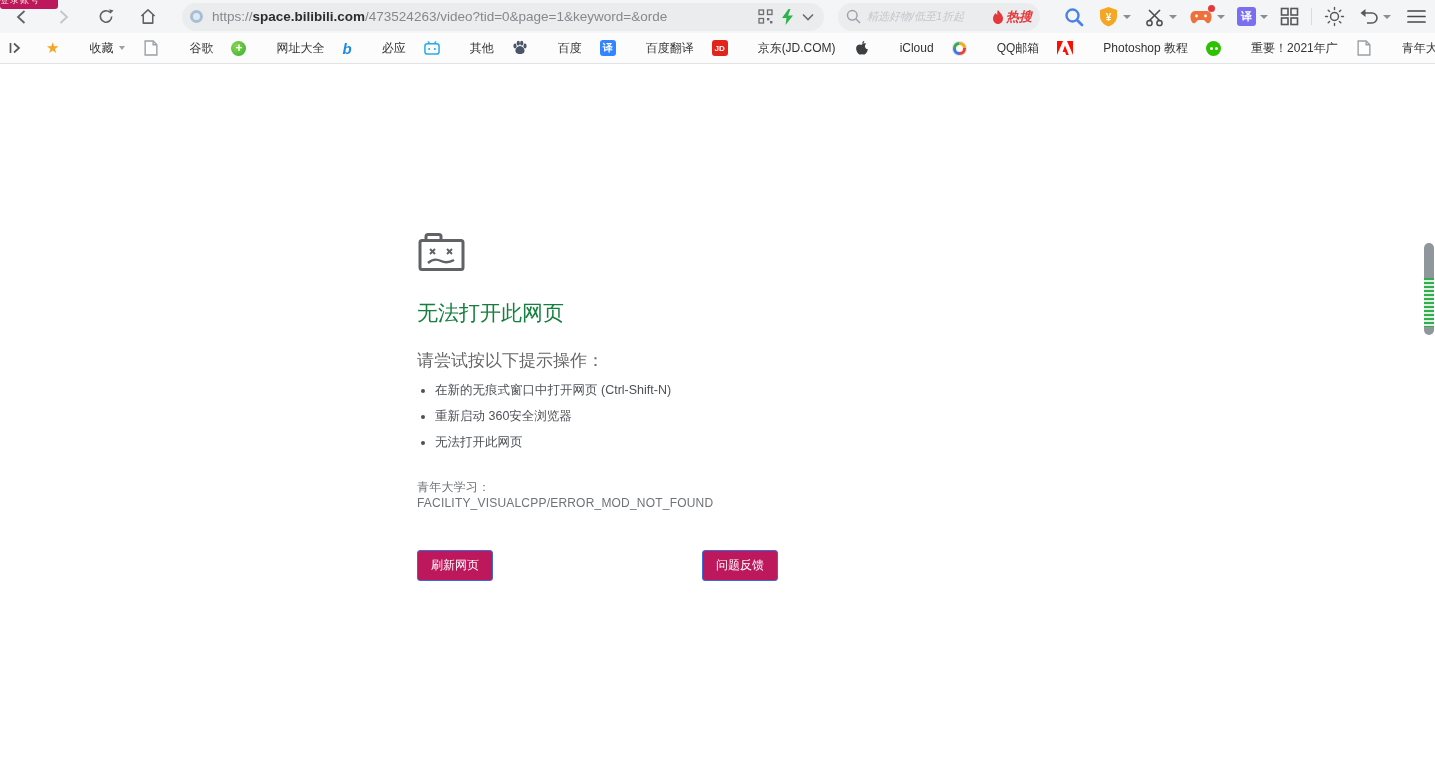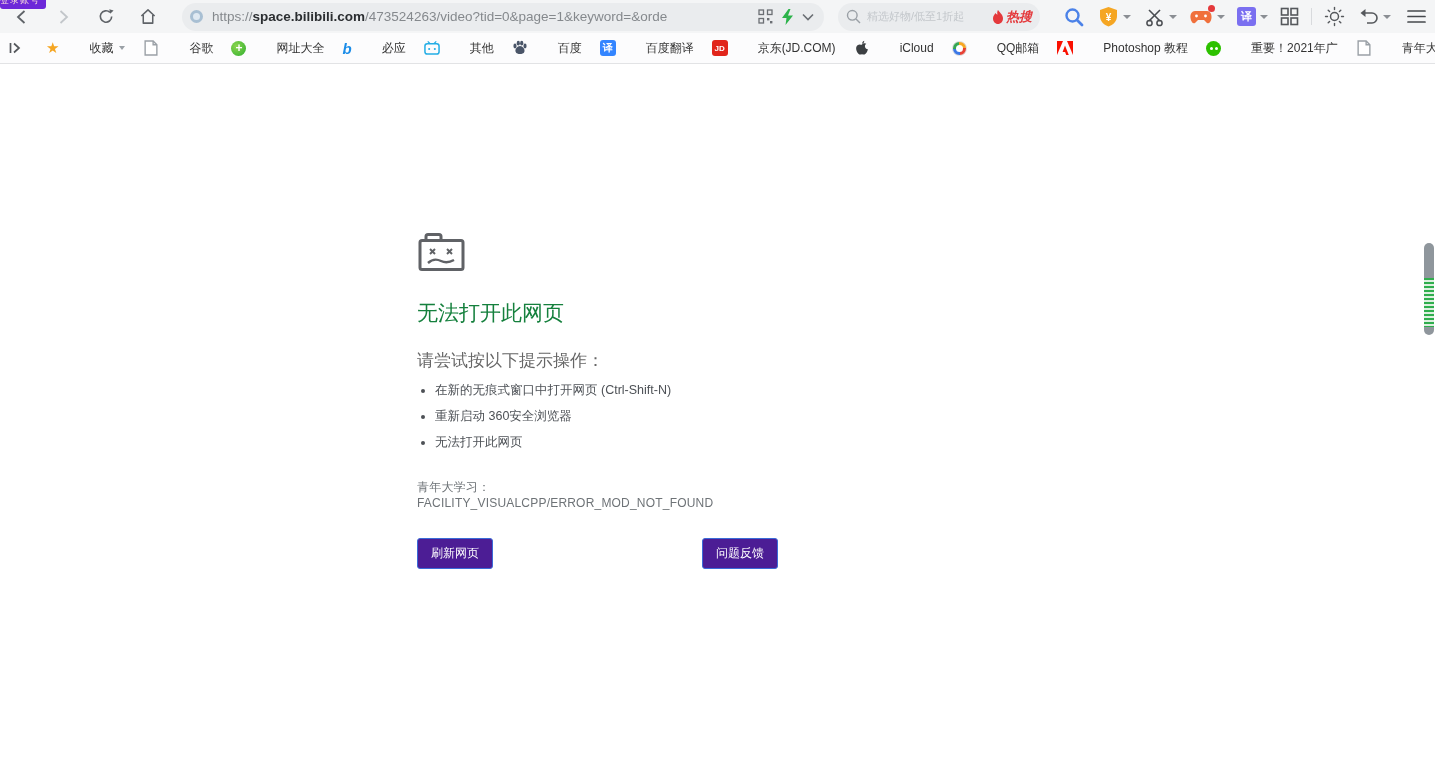--- a/index.html
+++ b/index.html
@@ -3,34 +3,34 @@
 <meta charset="utf-8">
 <style>
   * { margin:0; padding:0; box-sizing:border-box; }
   html,body { width:1435px; height:778px; overflow:hidden; background:#fff;
               font-family:"Liberation Sans","DejaVu Sans",sans-serif; }
 
   
   .topbar { position:absolute; top:0; left:0; width:1435px; height:33px;
             background:#f4f5f6; display:flex; align-items:center; }
   .navbtn { width:18px; height:18px; display:flex; align-items:center; justify-content:center; cursor:pointer; }
-  .corner-badge { position:absolute; top:0; left:0; width:46px; height:9px; background:#6d28d9;
+  .corner-badge { position:absolute; top:0; left:0; width:58px; height:9px; background:#be185d;
                   border-radius:0 0 3px 3px; overflow:hidden; z-index:5; }
   .corner-badge span { display:block; color:#fadfd9; font-size:9px; line-height:9px; margin-top:-4px; letter-spacing:1px; }
 
   .urlbar { margin-left:25px; width:642px; height:28px; background:#eaecee; border-radius:14px;
             display:flex; align-items:center; padding:0 10px 0 8px; }
   .site-dot { width:13px; height:13px; border-radius:50%; border:3px solid #a8bfd3; background:#dfe9f2; flex:none; }
   .urltext { margin-left:9px; font-size:13.5px; color:#85898d; white-space:nowrap; overflow:hidden; flex:1; }
   .urltext .host { color:#2b2e31; font-weight:bold; }
   .urlbar .right-ico { margin-left:8px; flex:none; display:flex; align-items:center; cursor:pointer; }
 
   .searchbox { margin-left:14px; width:202px; height:28px; background:#eaecee; border-radius:14px;
                display:flex; align-items:center; padding:0 8px; }
-  .searchbox .ph { font-size:11px; color:#c3c7cb; margin-left:6px; flex:1; white-space:nowrap; overflow:hidden; }
+  .searchbox .ph { font-size:11px; color:#c3c7cb; margin-left:6px; flex:1; white-space:nowrap; overflow:hidden;font-style:italic; }
   .hot { display:flex; align-items:center; cursor:pointer; }
   .hot .hot-label { color:#e4393c; font-size:13px; font-weight:bold; font-style:italic; margin-left:2px; }
 
   .toolico { display:flex; align-items:center; cursor:pointer; }
   .caret { width:0; height:0; border-left:4px solid transparent; border-right:4px solid transparent;
            border-top:4px solid #8a8e93; margin-left:4px; }
   .tb-divider { width:1px; height:17px; background:#d8dadd; margin-left:12px; }
   .badge-dot { position:absolute; width:7px; height:7px; background:#e4393c; border-radius:50%; top:-2px; right:-2px; }
 
   
@@ -49,22 +49,22 @@
 
   
   .content { position:absolute; top:64px; left:0; width:1435px; height:714px; background:#fff; }
   .err-wrap { position:absolute; left:417px; top:168px; width:361px; }
   .err-title { font-size:21px; color:#15803d; margin-top:23px; }
   .err-hint { font-size:17px; color:#666; margin-top:22px; }
   .err-list { margin:8px 0 0 18px; }
   .err-list li { font-size:12.5px; color:#4d5156; line-height:21px; margin-top:5px; }
   .err-code { font-size:12px; color:#6e7377; margin-top:26px; letter-spacing:.2px; }
   .btn-row { display:flex; justify-content:space-between; margin-top:28px; }
-  .blue-btn { background:#4c1d95; border:1px solid #3a6bd8; border-radius:3px; color:#fff;
-              font-size:12px; padding:6px 13px; cursor:pointer; font-family:inherit; }
+  .blue-btn { background:#be185d; border:1px solid #3a6bd8; border-radius:3px; color:#fff;
+              font-size:12px; padding:6px 13px; cursor:pointer; font-family:inherit;margin-top:12px; }
 
   
   .scroll-thumb { position:absolute; right:1px; top:243px; width:10px; height:92px; border-radius:5px;
                   background:#8f969c; overflow:hidden; cursor:pointer; }
   .scroll-stripes { position:absolute; left:0; right:0; top:35px; height:49px;
                     background:repeating-linear-gradient(180deg,#2fae4d 0 2px,#ddefe0 2px 4px); }
 </style>
 </head>
 <body>
 

